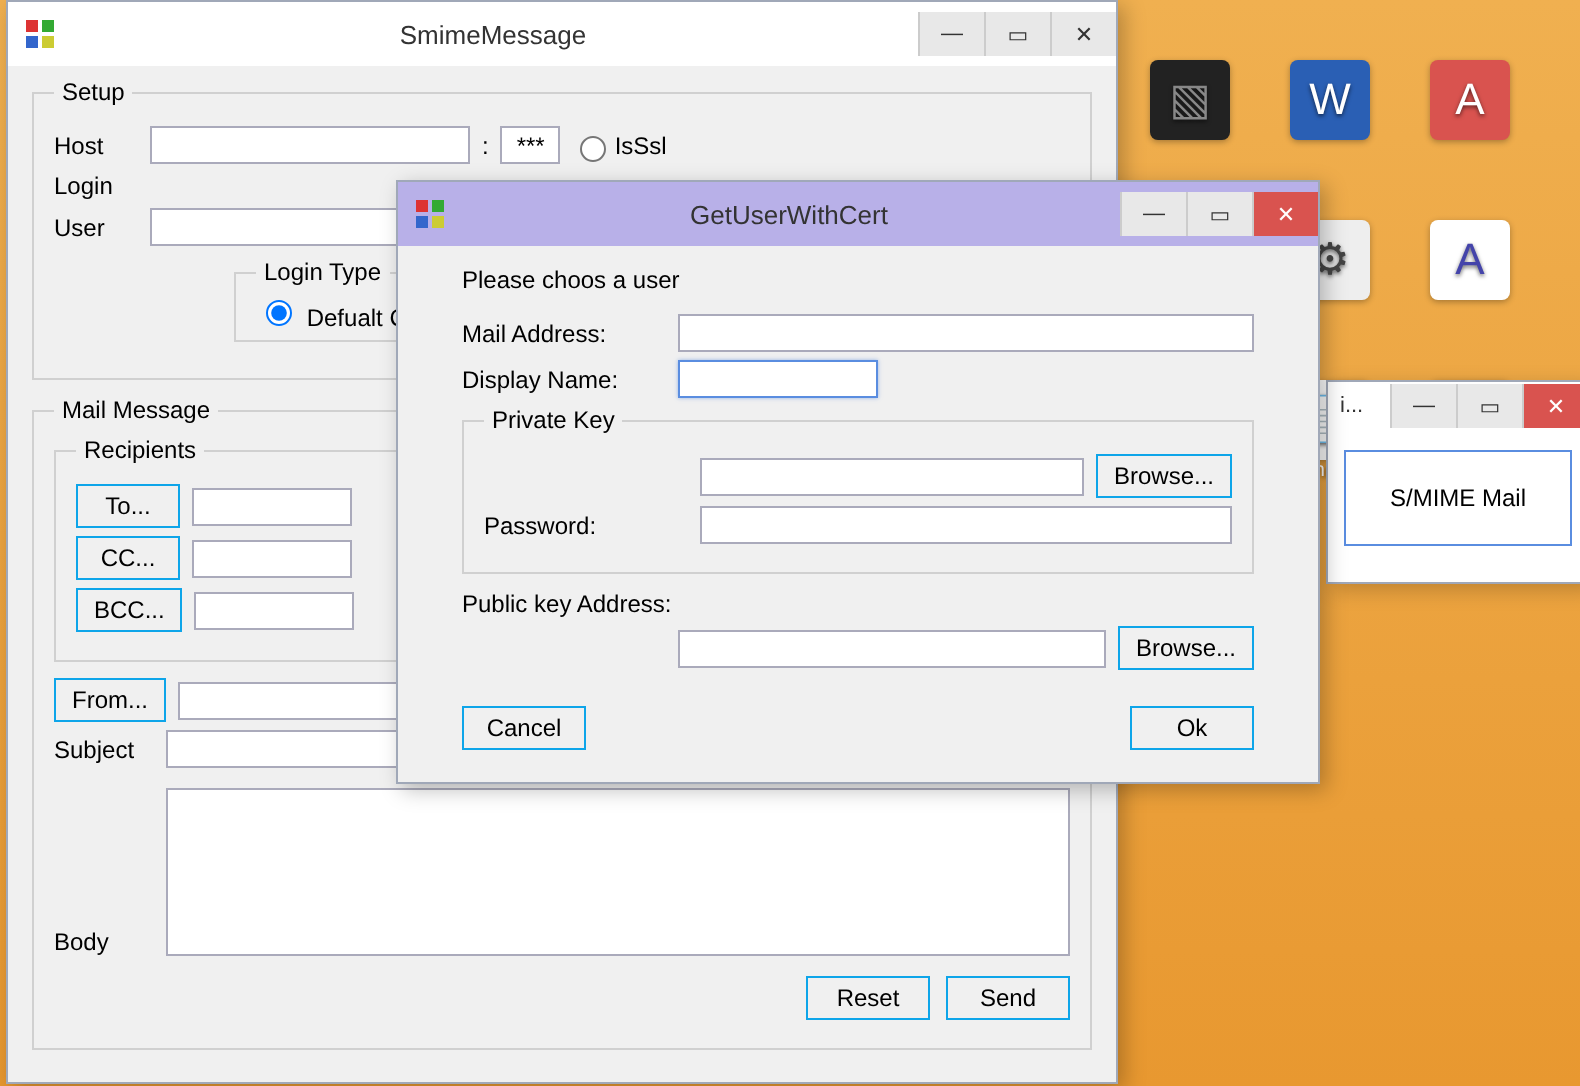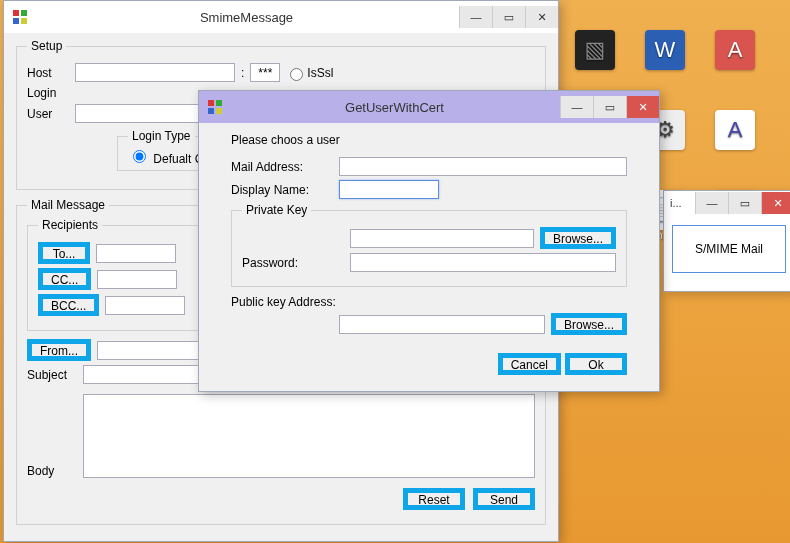--- a/index.html
+++ b/index.html
@@ -132,21 +132,21 @@
   }
   textarea {
     border: 1px solid #aab;
     font-size: 12px;
     resize: none;
   }
   .btn {
     height: 22px;
     min-width: 62px;
     background: #f0f0f0;
-    border: 5px solid #0ea5e9;
+    border: 1px solid #0ea5e9;
     font-size: 12px;
     cursor: pointer;
     padding: 0 8px;
   }
   .radio { margin-right: 4px; }
   
   .side-win {
     position: absolute;
     top: 190px;
     right: -5px;
@@ -347,18 +347,18 @@
       </div>
     </fieldset>
     <div style="margin-top:8px">
       <div>Public  key Address:</div>
       <div class="row" style="margin-top:4px">
         <span class="lbl wide"></span>
         <input type="text" style="flex: 1 1 0%;" value="">
         <button class="btn" style="margin-left:6px">Browse...</button>
       </div>
     </div>
-    <div class="row" style="justify-content:flex-end;gap:4px;margin-top:18px">
+    <div class="row" style="justify-content:space-between;gap:4px;margin-top:18px">
       <button class="btn">Cancel</button>
       <button class="btn">Ok</button>
     </div>
   </div>
 </div>
 
 </body></html>

